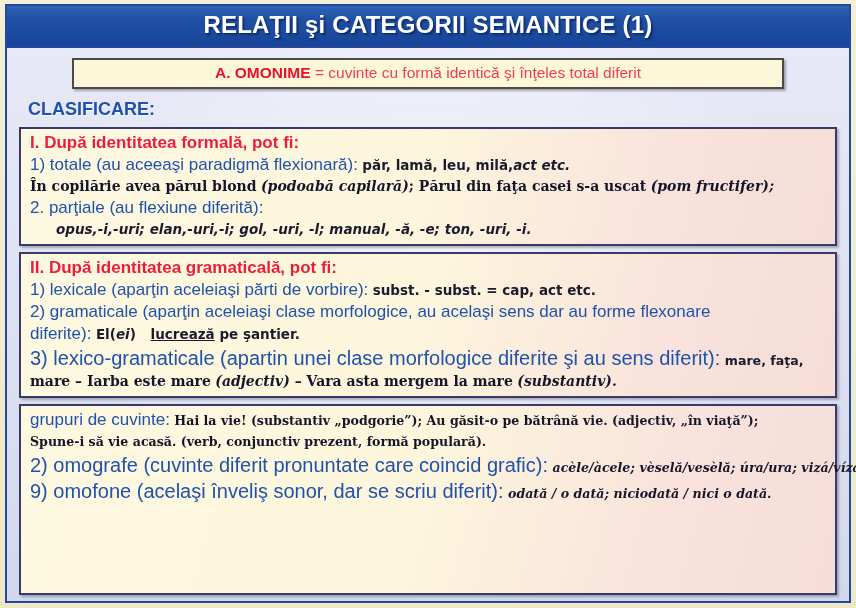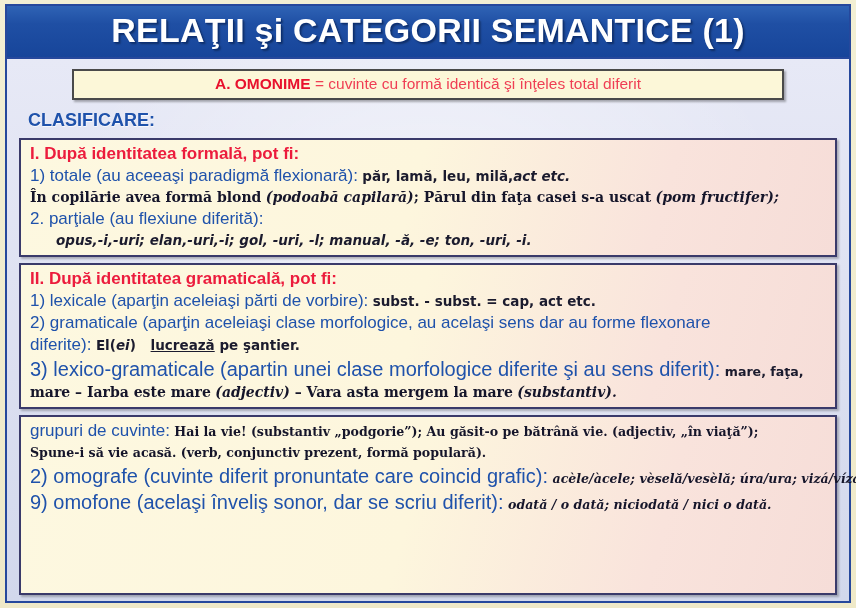--- a/index.html
+++ b/index.html
@@ -28,21 +28,21 @@
   .titlebar{
     background:linear-gradient(180deg,#2f63b5 0%,#1f4fa4 35%,#17459a 100%);
     border-bottom:2px solid #26489c;
     padding:5px 0 7px 0;
     text-align:center;
     flex:0 0 auto;
   }
   .titlebar h1{
     margin:0;
     color:#ffffff;
-    font-size:34px;
+    font-size:24px;
     font-weight:bold;
     letter-spacing:.2px;
     font-family:"Liberation Sans", sans-serif;
     text-shadow:1px 1px 0 #0b2f74, 2px 2px 2px rgba(0,0,0,.35);
   }
   
   .content{
     flex:1 1 auto;
     padding:8px 9px 6px 9px;
     display:flex;flex-direction:column;
@@ -127,21 +127,21 @@
 
       <div class="section s1">
         <div class="ln">
           <span class="hd">I. După identitatea formală, pot fi:</span>
         </div>
         <div class="ln">
           <span class="bl">1) totale (au aceeaşi paradigmă flexionară):</span>
           <span class="ex">păr, lamă, leu, milă,</span><span class="ex exi">act etc.</span>
         </div>
         <div class="ln">
-          <span class="serif">În copilărie avea formă blond</span>
+          <span class="serif">În copilărie avea părul blond</span>
           <span class="serif exi">(podoabă capilară)</span><span class="serif">; Părul din faţa casei s-a uscat</span>
           <span class="serif exi">(pom fructifer);</span>
         </div>
         <div class="ln">
           <span class="bl">2. parţiale (au flexiune diferită):</span>
         </div>
         <div class="ln indent">
           <span class="ex exi">opus,-i,-uri; elan,-uri,-i; gol, -uri, -l; manual,  -ă, -e; ton, -uri, -i.</span>
         </div>
       </div>

